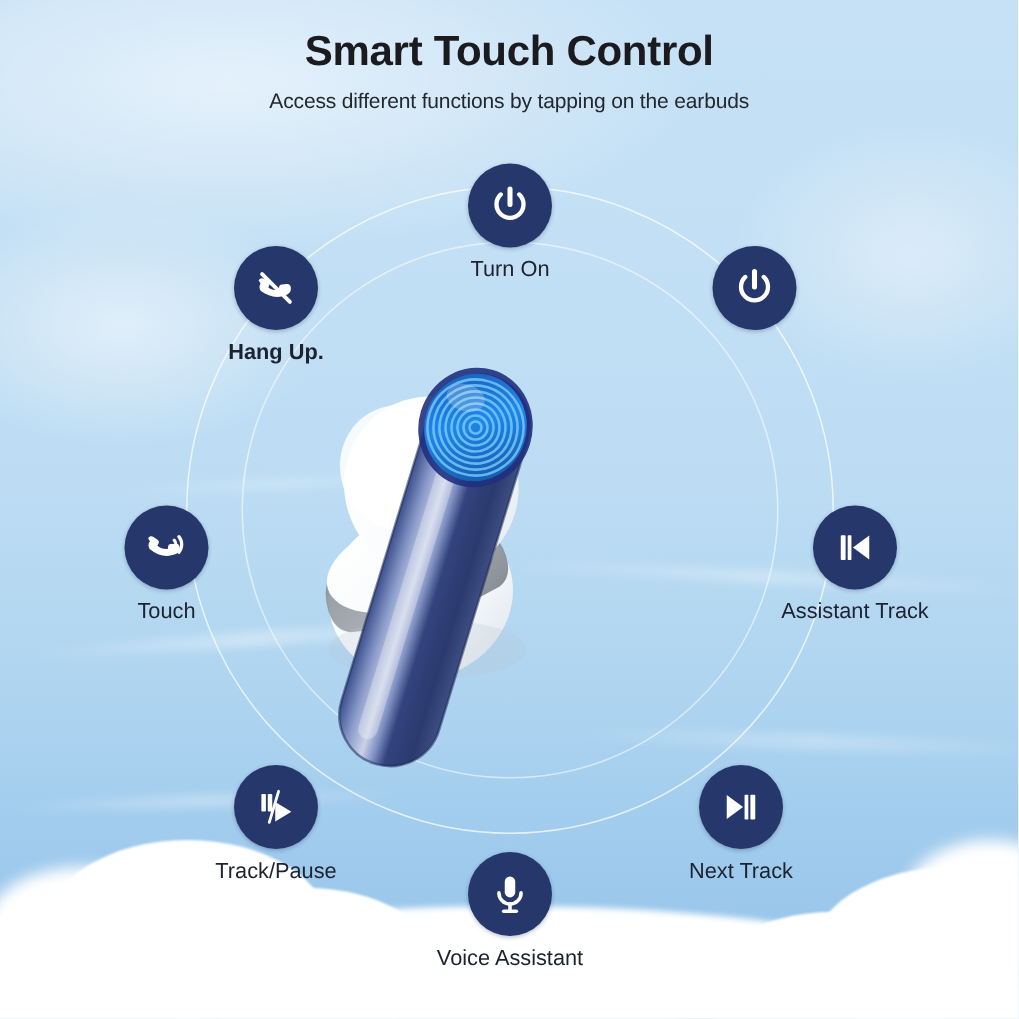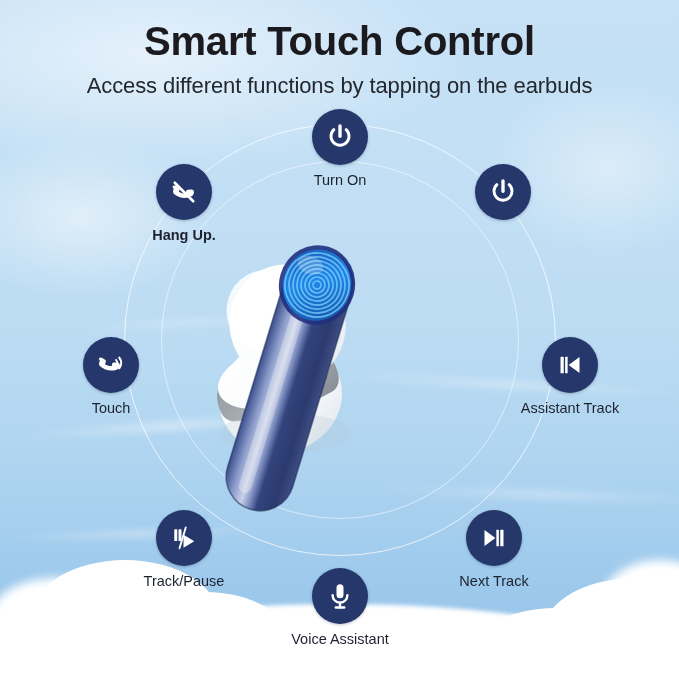--- a/index.html
+++ b/index.html
@@ -82,29 +82,29 @@
   .ring.inner { border-color: rgba(255,255,255,.55); }
 
   
   .header {
     position: absolute;
     left: 0; right: 0; top: 18px;
     text-align: center;
     z-index: 6;
   }
   .title {
-    font-size: 40px;
+    font-size: 28px;
     font-weight: bold;
     color: #1b1b1f;
     letter-spacing: -0.2px;
     line-height: 1.15;
   }
   .subtitle {
     margin-top: 9px;
-    font-size: 22px;
+    font-size: 14px;
     color: #23272e;
     letter-spacing: -0.1px;
   }
 
   
   .feature {
     position: absolute;
     width: 130px;
     margin-left: -65px;
     text-align: center;

